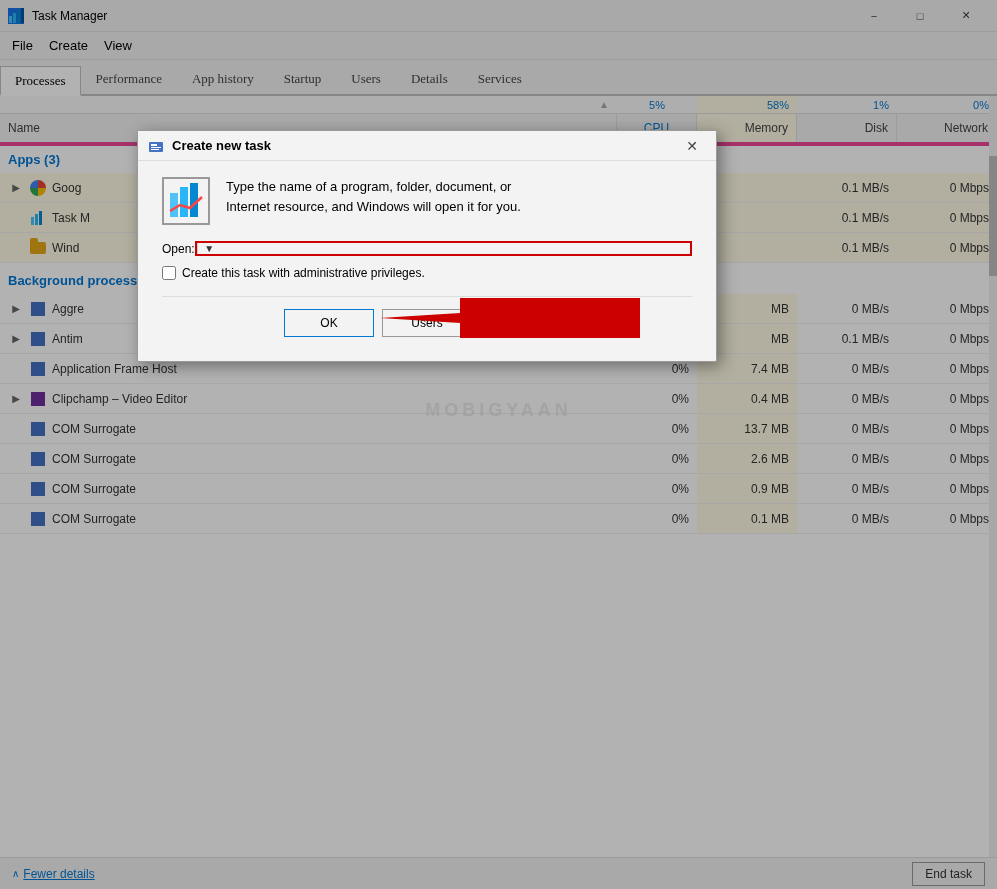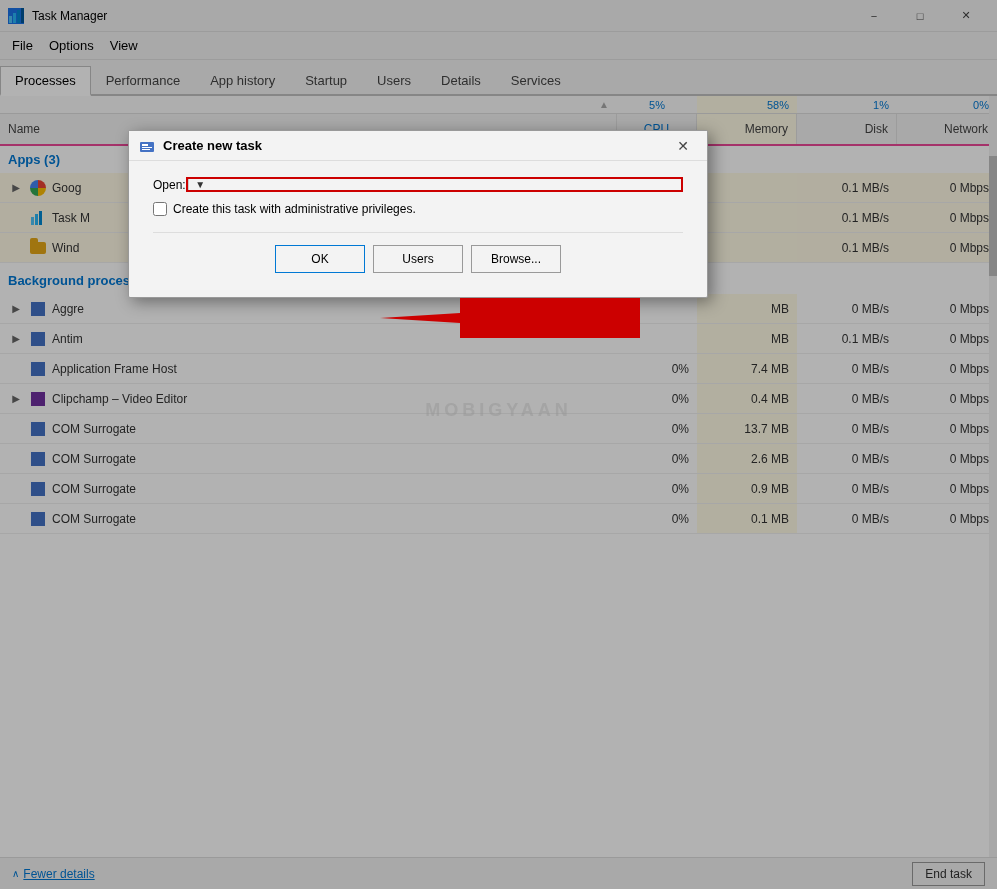--- a/index.html
+++ b/index.html
@@ -78,21 +78,22 @@
     }
     .tab {
       padding: 6px 14px;
       font-size: 13px;
       cursor: pointer;
       color: #444;
       border: 1px solid transparent;
       border-bottom: none;
       height: 30px;
       display: flex;
-      align-items: flex-end;
+      align-items: flex-start;
+      font-family: Liberation Serif, serif;
     }
     .tab.active {
       background: #fff;
       border-color: #c0c0c0;
       border-bottom: 2px solid #fff;
       color: #000;
       font-weight: 500;
       margin-bottom: -2px;
     }
 
@@ -103,21 +104,21 @@
       height: calc(889px - 32px - 28px - 36px - 32px);
       background: #fff;
       overflow: hidden;
     }
 
     
     .col-headers {
       display: grid;
       grid-template-columns: 1fr 80px 100px 100px 100px;
       background: #f3f3f3;
-      border-bottom: 2px solid #ec4899;
+      border-bottom: 4px solid #ec4899;
       height: 32px;
       align-items: center;
     }
     .col-header {
       padding: 4px 8px;
       font-size: 12px;
       color: #444;
       display: flex;
       align-items: center;
       justify-content: flex-end;
@@ -242,21 +243,21 @@
       position: absolute;
       top: 0; left: 0; right: 0; bottom: 0;
       background: rgba(0,0,0,0.3);
       z-index: 100;
     }
 
     
     .dialog {
       position: absolute;
       top: 130px;
-      left: 128px;
+      left: 137px;
       width: 580px;
       background: #f3f3f3;
       border: 1px solid #999;
       box-shadow: 4px 4px 16px rgba(0,0,0,0.4);
       z-index: 200;
       border-radius: 2px;
     }
     .dialog-title-bar {
       background: #f3f3f3;
       height: 30px;
@@ -451,21 +452,21 @@
   <span class="title-bar-text">Task Manager</span>
   <div class="title-bar-controls">
     <div class="title-bar-btn">−</div>
     <div class="title-bar-btn">□</div>
     <div class="title-bar-btn close">✕</div>
   </div>
 </div>
 
 <div class="menu-bar">
   <div class="menu-item">File</div>
-  <div class="menu-item">Options</div>
+  <div class="menu-item">Create</div>
   <div class="menu-item">View</div>
 </div>
 
 <div class="tab-bar">
   <div class="tab active">
       <span>Processes</span>
     </div>
   <div class="tab">
       <span>Performance</span>
     </div>
@@ -714,20 +715,36 @@
         <rect x="1" y="4" width="14" height="10" rx="1" fill="#4472c4"></rect>
         <rect x="3" y="6" width="6" height="2" fill="#fff"></rect>
         <rect x="3" y="9" width="10" height="1" fill="#fff"></rect>
         <rect x="3" y="11" width="8" height="1" fill="#fff"></rect>
       </svg>
     </div>
     <span class="dialog-title-text">Create new task</span>
     <div class="dialog-close-btn">✕</div>
   </div>
   <div class="dialog-body">
+    <div class="dialog-top">
+      <div class="dialog-app-icon">
+        <svg width="36" height="36" viewBox="0 0 36 36">
+          <rect x="2" y="10" width="8" height="24" fill="#4fc3f7"></rect>
+          <rect x="12" y="4" width="8" height="30" fill="#29b6f6"></rect>
+          <rect x="22" y="0" width="8" height="34" fill="#0288d1"></rect>
+          <polyline points="2,28 12,22 22,25 34,14" stroke="#ff4444" stroke-width="2.5" fill="none"></polyline>
+        </svg>
+      </div>
+      <div>
+        <div class="dialog-description">Type the name of a program, folder, document, or</div>
+        <div class="dialog-description">
+          <span>Internet resource, and Windows will open it for you.</span>
+        </div>
+      </div>
+    </div>
 
     <div class="open-row">
       <label class="open-label">Open:</label>
       <div class="open-input-wrapper">
         <div class="open-dropdown-btn">▼</div>
       </div>
     </div>
 
     <div class="checkbox-row">
       <input type="checkbox" style="">

